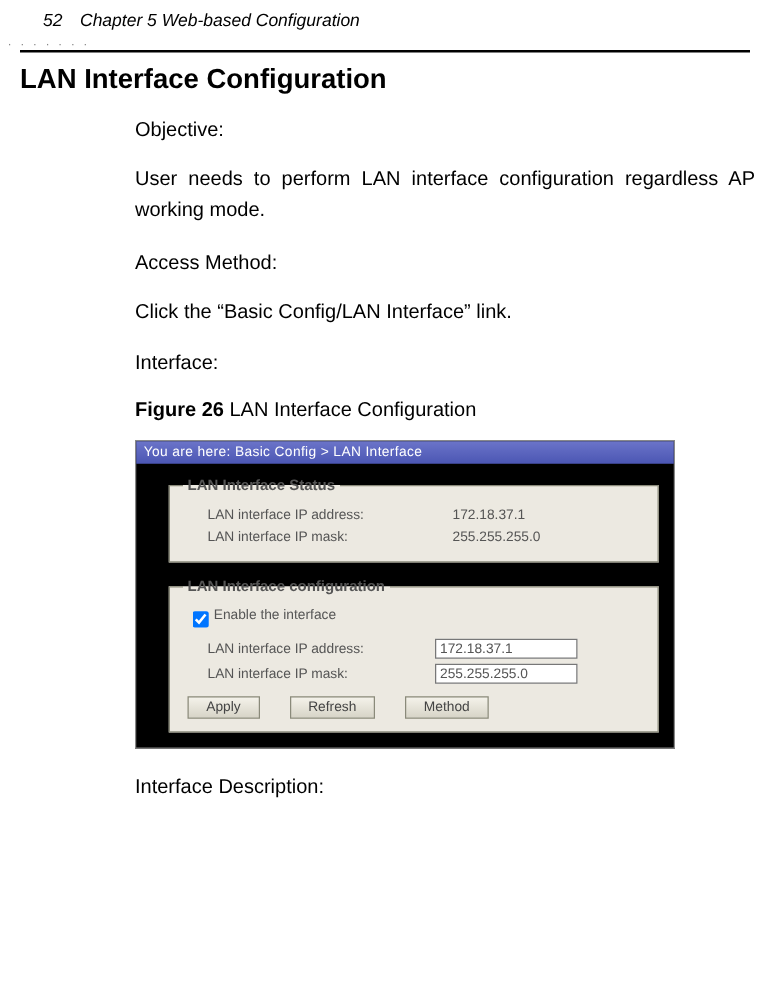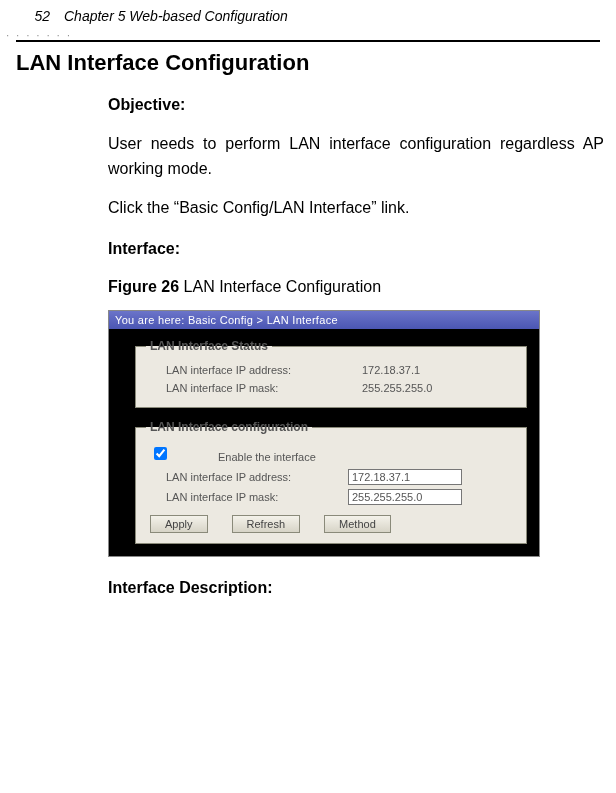--- a/index.html
+++ b/index.html
@@ -40,21 +40,21 @@
   .section-title {
     font-size: 22px;
     font-weight: bold;
     margin: 8px 16px 18px 16px;
   }
   .body-area {
     margin-left: 108px;
     margin-right: 12px;
   }
   .subhead {
-    font-weight: bold;
+    font-weight: normal;
     font-size: 16px;
     margin-top: 20px;
     margin-bottom: 18px;
   }
   .para {
     font-size: 16px;
     line-height: 1.55;
     text-align: justify;
     margin-bottom: 14px;
   }
@@ -99,27 +99,26 @@
     font-size: 11px;
     color: #555;
     font-family: Tahoma, Arial, sans-serif;
     padding: 3px 0 3px 20px;
     filter: blur(0.3px);
   }
   .kv-row .k { width: 196px; }
   .kv-row .v { flex: 1; }
   .chk-row {
     display: flex;
-    align-items: flex-end;
+    align-items: flex-start;
     font-size: 11px;
     color: #555;
     font-family: Tahoma, Arial, sans-serif;
     padding: 2px 0 4px 4px;
     filter: blur(0.3px);
-    gap: 47px;
   }
   .chk-row input { margin-right: 4px; }
   .input-row {
     display: flex;
     align-items: center;
     font-size: 11px;
     color: #555;
     font-family: Tahoma, Arial, sans-serif;
     padding: 2px 0 2px 20px;
     filter: blur(0.3px);
@@ -161,20 +160,21 @@
 
 <hr class="hr-line">
 
 <div class="section-title">LAN Interface Configuration</div>
 
 <div class="body-area">
 
   <div class="subhead">Objective:</div>
   <div class="para">User needs to perform LAN interface configuration regardless AP working mode.</div>
 
+  <div class="subhead">Access Method:</div>
   <div class="para">Click the “Basic Config/LAN Interface” link.</div>
 
   <div class="subhead">Interface:</div>
 
   <div class="figcap">
     <span class="bold">Figure 26</span><span> LAN Interface Configuration</span>
   </div>
 
   <div class="screenshot">
     <div class="breadcrumb-bar">You are here:   Basic Config &gt; LAN Interface</div>

